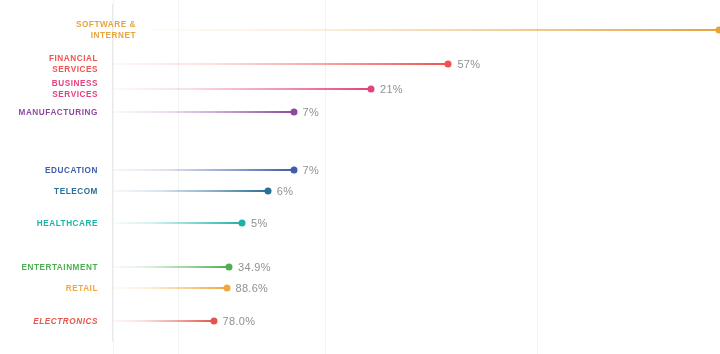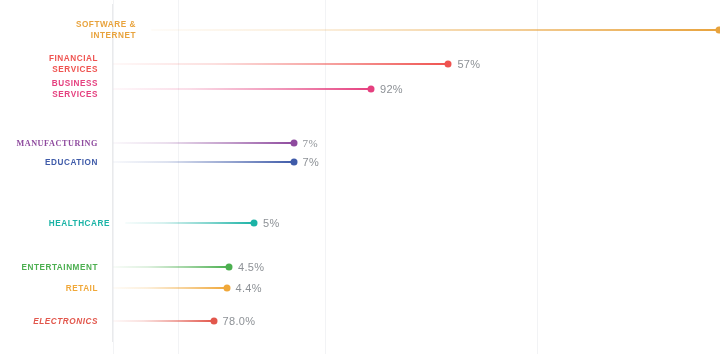--- a/index.html
+++ b/index.html
@@ -125,51 +125,57 @@
 SERVICES</div>
         <div class="bar-track" style="width: 335.4px; background: linear-gradient(to right, rgba(239, 83, 80, 0.04) 0%, rgba(239, 83, 80, 0.18) 30%, rgba(239, 83, 80, 0.55) 65%, rgb(239, 83, 80) 100%);"></div>
         <div class="bar-dot" style="left: 448.4px; background: rgb(239, 83, 80);"></div>
         <div class="val-label" style="left: 457.4px; color: rgb(141, 145, 150);">57%</div>
       </div>
       <div class="row" style="top: 78px; padding-left: 40px;">
         <div class="cat-label" style="color: rgb(229, 64, 127);">BUSINESS
 SERVICES</div>
         <div class="bar-track" style="width: 258px; background: linear-gradient(to right, rgba(229, 64, 127, 0.04) 0%, rgba(229, 64, 127, 0.18) 30%, rgba(229, 64, 127, 0.55) 65%, rgb(229, 64, 127) 100%);"></div>
         <div class="bar-dot" style="left: 371px; background: rgb(229, 64, 127);"></div>
-        <div class="val-label" style="left: 380px; color: rgb(141, 145, 150);">92%</div>
+        <div class="val-label" style="left: 380px; color: rgb(141, 145, 150);">21%</div>
       </div>
-      <div class="row" style="top: 132px; font-family: Liberation Serif, serif;">
+      <div class="row" style="top: 101px;">
         <div class="cat-label" style="color: rgb(142, 74, 158);">MANUFACTURING</div>
         <div class="bar-track" style="width: 180.6px; background: linear-gradient(to right, rgba(142, 74, 158, 0.04) 0%, rgba(142, 74, 158, 0.18) 30%, rgba(142, 74, 158, 0.55) 65%, rgb(142, 74, 158) 100%);"></div>
         <div class="bar-dot" style="left: 293.6px; background: rgb(142, 74, 158);"></div>
         <div class="val-label" style="left: 302.6px; color: rgb(141, 145, 150);">7%</div>
       </div>
-      <div class="row" style="top: 151px;">
+      <div class="row" style="top: 159px;">
         <div class="cat-label" style="color: rgb(63, 91, 169);">EDUCATION</div>
         <div class="bar-track" style="width: 180.6px; background: linear-gradient(to right, rgba(63, 91, 169, 0.04) 0%, rgba(63, 91, 169, 0.18) 30%, rgba(63, 91, 169, 0.55) 65%, rgb(63, 91, 169) 100%);"></div>
         <div class="bar-dot" style="left: 293.6px; background: rgb(63, 91, 169);"></div>
         <div class="val-label" style="left: 302.6px; color: rgb(141, 145, 150);">7%</div>
       </div>
-      <div class="row" style="top: 212px; margin-left: 12px;">
+      <div class="row" style="top: 180px;">
+        <div class="cat-label" style="color: rgb(42, 111, 151);">TELECOM</div>
+        <div class="bar-track" style="width: 154.8px; background: linear-gradient(to right, rgba(42, 111, 151, 0.04) 0%, rgba(42, 111, 151, 0.18) 30%, rgba(42, 111, 151, 0.55) 65%, rgb(42, 111, 151) 100%);"></div>
+        <div class="bar-dot" style="left: 267.8px; background: rgb(42, 111, 151);"></div>
+        <div class="val-label" style="left: 276.8px; color: rgb(141, 145, 150);">6%</div>
+      </div>
+      <div class="row" style="top: 212px;">
         <div class="cat-label" style="color: rgb(27, 179, 166);">HEALTHCARE</div>
         <div class="bar-track" style="width: 129px; background: linear-gradient(to right, rgba(27, 179, 166, 0.04) 0%, rgba(27, 179, 166, 0.18) 30%, rgba(27, 179, 166, 0.55) 65%, rgb(27, 179, 166) 100%);"></div>
         <div class="bar-dot" style="left: 242px; background: rgb(27, 179, 166);"></div>
         <div class="val-label" style="left: 251px; color: rgb(141, 145, 150);">5%</div>
       </div>
       <div class="row" style="top: 256px;">
         <div class="cat-label" style="color: rgb(76, 175, 80);">ENTERTAINMENT</div>
         <div class="bar-track" style="width: 116.1px; background: linear-gradient(to right, rgba(76, 175, 80, 0.04) 0%, rgba(76, 175, 80, 0.18) 30%, rgba(76, 175, 80, 0.55) 65%, rgb(76, 175, 80) 100%);"></div>
         <div class="bar-dot" style="left: 229.1px; background: rgb(76, 175, 80);"></div>
-        <div class="val-label" style="left: 238.1px; color: rgb(141, 145, 150);">4.5%</div>
+        <div class="val-label" style="left: 238.1px; color: rgb(141, 145, 150);">34.9%</div>
       </div>
       <div class="row" style="top: 277px;">
         <div class="cat-label" style="color: rgb(240, 168, 58);">RETAIL</div>
         <div class="bar-track" style="width: 113.52px; background: linear-gradient(to right, rgba(240, 168, 58, 0.04) 0%, rgba(240, 168, 58, 0.18) 30%, rgba(240, 168, 58, 0.55) 65%, rgb(240, 168, 58) 100%);"></div>
         <div class="bar-dot" style="left: 226.52px; background: rgb(240, 168, 58);"></div>
-        <div class="val-label" style="left: 235.52px; color: rgb(141, 145, 150);">4.4%</div>
+        <div class="val-label" style="left: 235.52px; color: rgb(141, 145, 150);">88.6%</div>
       </div>
       <div class="row" style="top: 310px;">
         <div class="cat-label" style="color: rgb(226, 87, 76); font-style: italic;">ELECTRONICS</div>
         <div class="bar-track" style="width: 100.62px; background: linear-gradient(to right, rgba(226, 87, 76, 0.04) 0%, rgba(226, 87, 76, 0.18) 30%, rgba(226, 87, 76, 0.55) 65%, rgb(226, 87, 76) 100%);"></div>
         <div class="bar-dot" style="left: 213.62px; background: rgb(226, 87, 76);"></div>
         <div class="val-label" style="left: 222.62px; color: rgb(141, 145, 150);">78.0%</div>
       </div>
     </div>
 
 </div>

